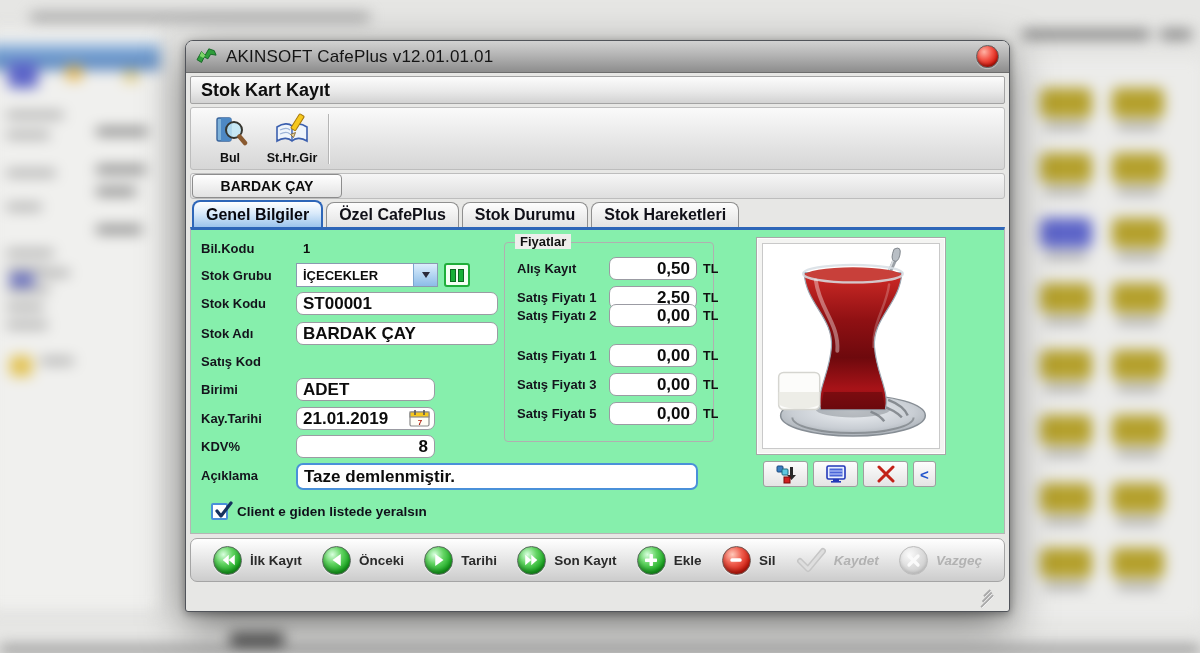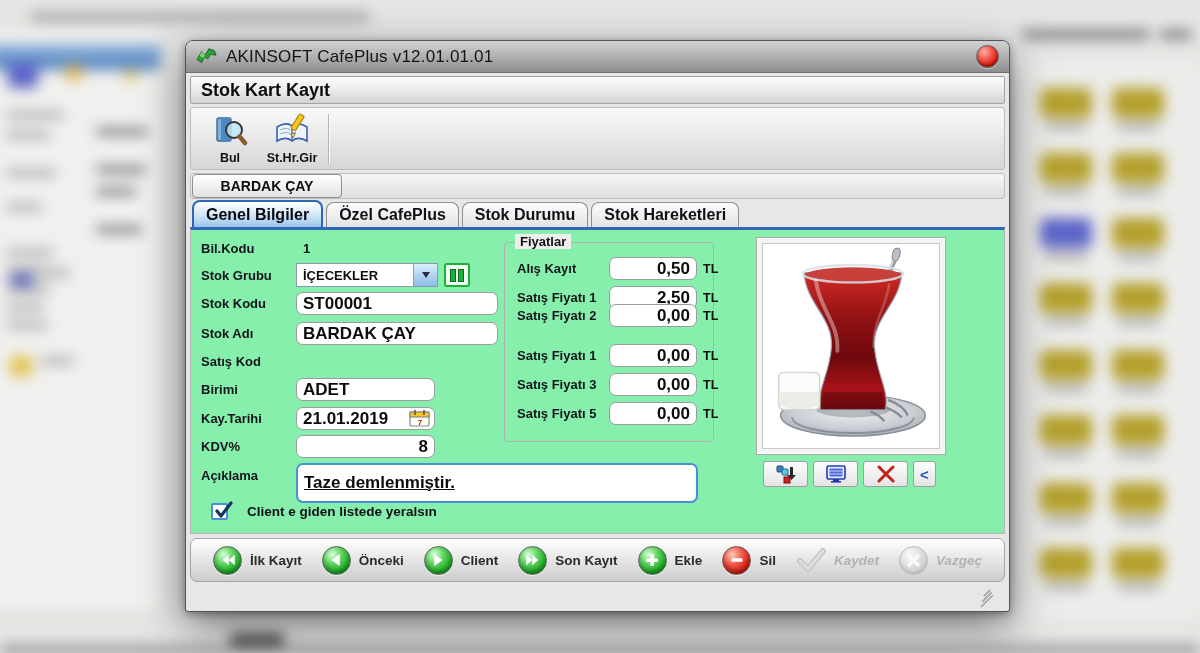--- a/index.html
+++ b/index.html
@@ -129,21 +129,21 @@
   
   .img-frame{position:absolute;left:565px;top:7px;width:190px;height:218px;background:#f4f4f2;
     border:1px solid #a8a8a8;box-shadow:inset 0 0 0 1px #fdfdfd;box-sizing:border-box;padding:5px;}
   .img-inner{width:100%;height:100%;background:#fff;border:1px solid #c9c9c9;box-sizing:border-box;overflow:hidden;}
   .img-btns{position:absolute;left:572px;top:231px;display:flex;gap:5px;align-items:center;}
   .mini-btn{width:45px;height:26px;background:linear-gradient(#fdfdfd,#e4e4e4);border:1px solid #9f9f9f;border-radius:3px;
     display:flex;align-items:center;justify-content:center;cursor:pointer;font-family:inherit;}
   .mini-btn.narrow{width:23px;}
   .mini-btn .lt{font-size:15px;font-weight:bold;color:#2255cc;line-height:1;}
   
-  .chk-row{position:absolute;left:20px;top:273px;display:flex;align-items:center;gap:19px;cursor:pointer;}
+  .chk-row{position:absolute;left:20px;top:273px;display:flex;align-items:center;gap:9px;cursor:pointer;}
   .chk-box{width:17px;height:17px;background:#fff;border:2px solid #4a90d9;border-radius:2px;position:relative;box-sizing:border-box;}
   .chk-box svg{position:absolute;left:0px;top:-5px;overflow:visible;}
   .chk-lbl{font-size:13.5px;font-weight:bold;color:#10101a;}
   
   .navbar{
     position:absolute;left:4px;right:4px;top:497px;height:44px;
     background:linear-gradient(#ffffff,#e3e3e3 55%,#cccccc);
     border:1px solid #a5a5a5;border-radius:7px;box-sizing:border-box;
     display:flex;align-items:center;justify-content:space-between;padding:0 18px;
   }
@@ -318,21 +318,21 @@
         <line x1="7" y1="1" x2="7" y2="6" stroke="#555" stroke-width="1.6"></line>
         <line x1="16" y1="1" x2="16" y2="6" stroke="#555" stroke-width="1.6"></line>
         <text x="12" y="15.5" font-size="8" font-weight="bold" fill="#b02010" text-anchor="middle" font-family="Liberation Sans, sans-serif">7</text>
       </svg>
     </button>
 
     <span class="flabel" style="top:209px">KDV%</span>
     <input class="tinput num" style="left: 105px; top: 205px; width: 139px;" value="8">
 
     <span class="flabel" style="top:238px">Açıklama</span>
-    <input class="tinput focus" style="left: 105px; top: 233px; width: 402px; height: 40px; text-decoration: underline;" value="Taze demlenmiştir.">
+    <input class="tinput focus" style="left: 105px; top: 233px; width: 402px; height: 27px;" value="Taze demlenmiştir.">
 
     <div class="groupbox">
       <span class="gb-title">Fiyatlar</span>
       <div class="price-row" style="top:14px">
         <span class="plabel">Alış Kayıt</span>
         <input class="tinput num pinput" value="0,50" style="">
         <span class="tl">TL</span>
       </div>
       <div class="price-row" style="top:43px">
         <span class="plabel">Satış Fiyatı 1</span>
@@ -453,21 +453,21 @@
           </svg>
       </span>
       <span class="nlbl">Önceki</span>
     </button>
     <button class="nav-btn">
       <span class="orb green">
         <svg width="18" height="18" viewBox="0 0 24 24">
             <polygon points="7,4 18,12 7,20" fill="#fff"></polygon>
           </svg>
       </span>
-      <span class="nlbl">Client</span>
+      <span class="nlbl">Tarihi</span>
     </button>
     <button class="nav-btn">
       <span class="orb green">
         <svg width="18" height="18" viewBox="0 0 24 24">
             <polygon points="3,5 11,12 3,19" fill="#fff"></polygon>
             <polygon points="11,5 19,12 11,19" fill="#fff"></polygon>
           </svg>
       </span>
       <span class="nlbl">Son Kayıt</span>
     </button>

